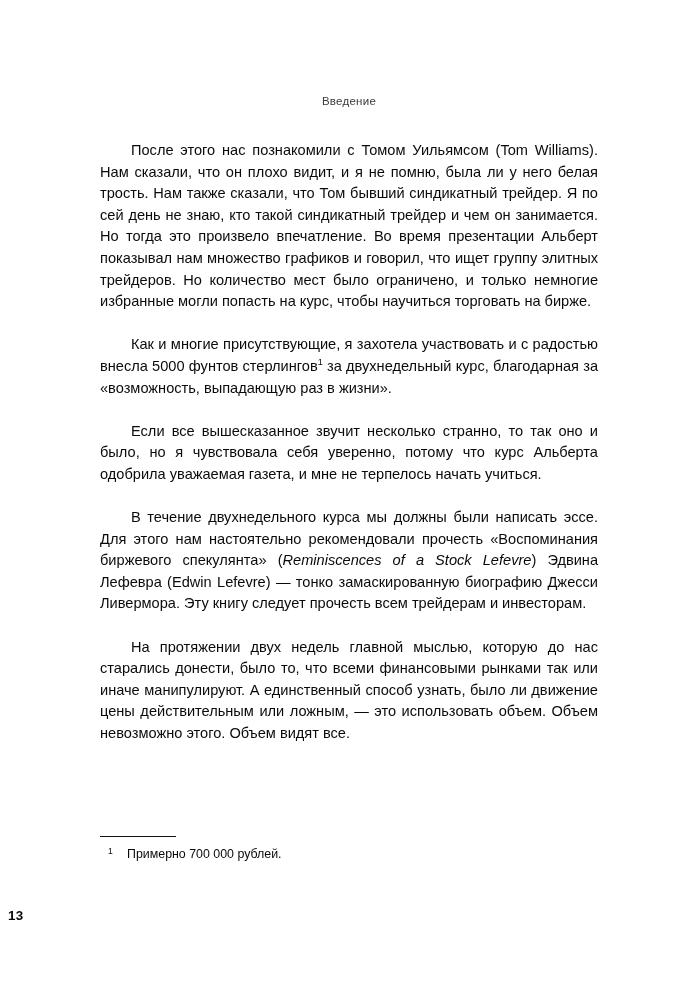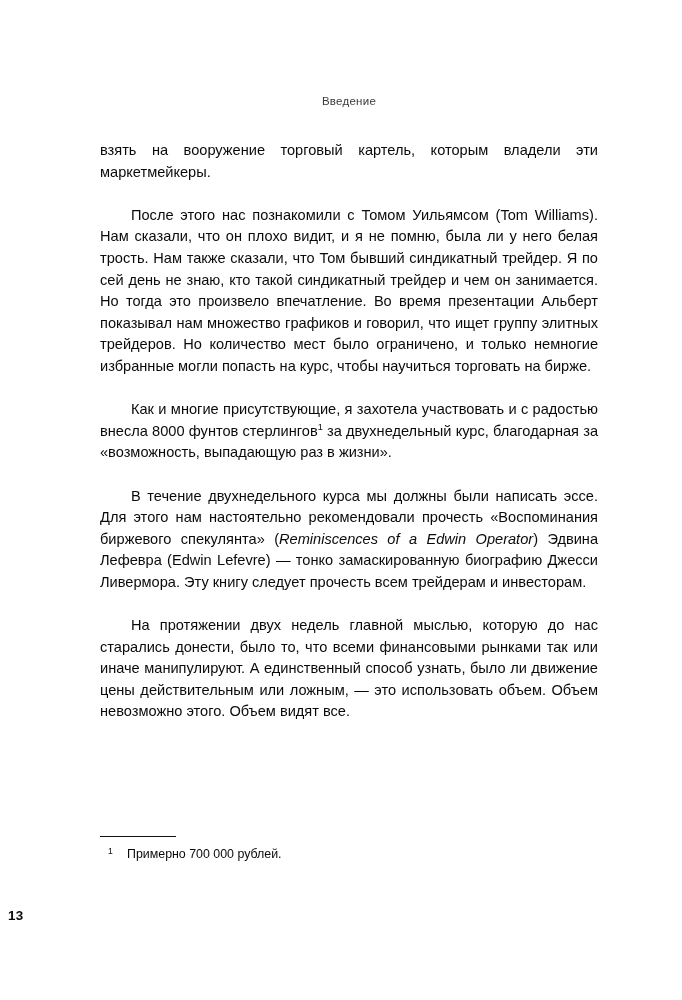--- a/index.html
+++ b/index.html
@@ -115,35 +115,35 @@
 </style>
 </head>
 <body>
 
 <div class="page">
 
   <div class="running-header">Введение</div>
 
   <div class="text-column">
 
-    <p class="para">
-      <span>взять на вооружение торговый картель, которым владели эти маркетмейкеры.</span>
-    </p>
 
     <p class="para indent">
       <span>После этого нас познакомили с Томом Уильямсом (Tom Williams). Нам сказали, что он плохо видит, и я не помню, была ли у него белая трость. Нам также сказали, что Том бывший синдикатный трейдер. Я по сей день не знаю, кто такой синдикатный трейдер и чем он занимается. Но тогда это произвело впечатление. Во время презентации Альберт показывал нам множество графиков и говорил, что ищет группу элитных трейдеров. Но количество мест было ограничено, и только немногие избранные могли попасть на курс, чтобы научиться торговать на бирже.</span>
     </p>
 
     <p class="para indent">
-      <span>Как и многие присутствующие, я захотела участвовать и с радостью внесла 8000 фунтов стерлингов</span><sup class="fn-ref">1</sup><span> за двухнедельный курс, благодарная за «возможность, выпадающую раз в жизни».</span>
+      <span>Как и многие присутствующие, я захотела участвовать и с радостью внесла 5000 фунтов стерлингов</span><sup class="fn-ref">1</sup><span> за двухнедельный курс, благодарная за «возможность, выпадающую раз в жизни».</span>
     </p>
 
+    <p class="para indent">
+      <span>Если все вышесказанное звучит несколько странно, то так оно и было, но я чувствовала себя уверенно, потому что курс Альберта одобрила уважаемая газета, и мне не терпелось начать учиться.</span>
+    </p>
 
     <p class="para indent">
-      <span>В течение двухнедельного курса мы должны были написать эссе. Для этого нам настоятельно рекомендовали прочесть «Воспоминания биржевого спекулянта» (</span><span class="ital">Reminiscences of a Edwin Operator</span><span>) Эдвина Лефевра (Edwin Lefevre) — тонко замаскированную биографию Джесси Ливермора. Эту книгу следует прочесть всем трейдерам и инвесторам.</span>
+      <span>В течение двухнедельного курса мы должны были написать эссе. Для этого нам настоятельно рекомендовали прочесть «Воспоминания биржевого спекулянта» (</span><span class="ital">Reminiscences of a Stock Lefevre</span><span>) Эдвина Лефевра (Edwin Lefevre) — тонко замаскированную биографию Джесси Ливермора. Эту книгу следует прочесть всем трейдерам и инвесторам.</span>
     </p>
 
     <p class="para indent">
       <span>На протяжении двух недель главной мыслью, которую до нас старались донести, было то, что всеми финансовыми рынками так или иначе манипулируют. А единственный способ узнать, было ли движение цены действительным или ложным, — это использовать объем. Объем невозможно этого. Объем видят все.</span>
     </p>
 
   </div>
 
   <div class="footnote-block">
     <div class="footnote-rule"></div>

